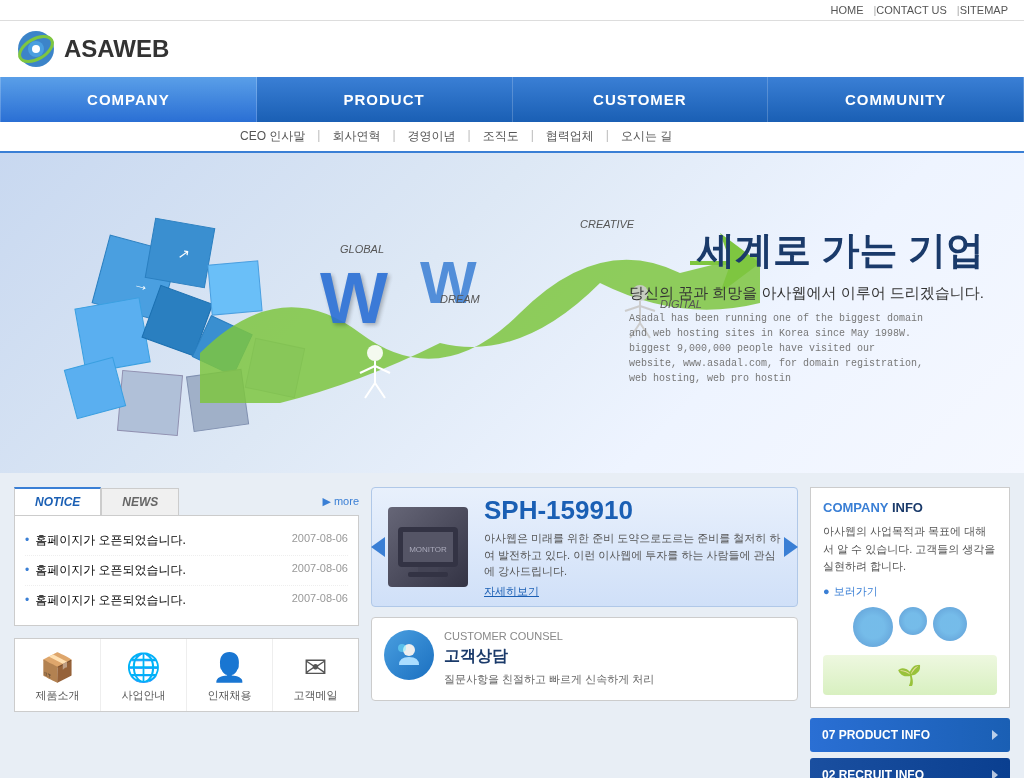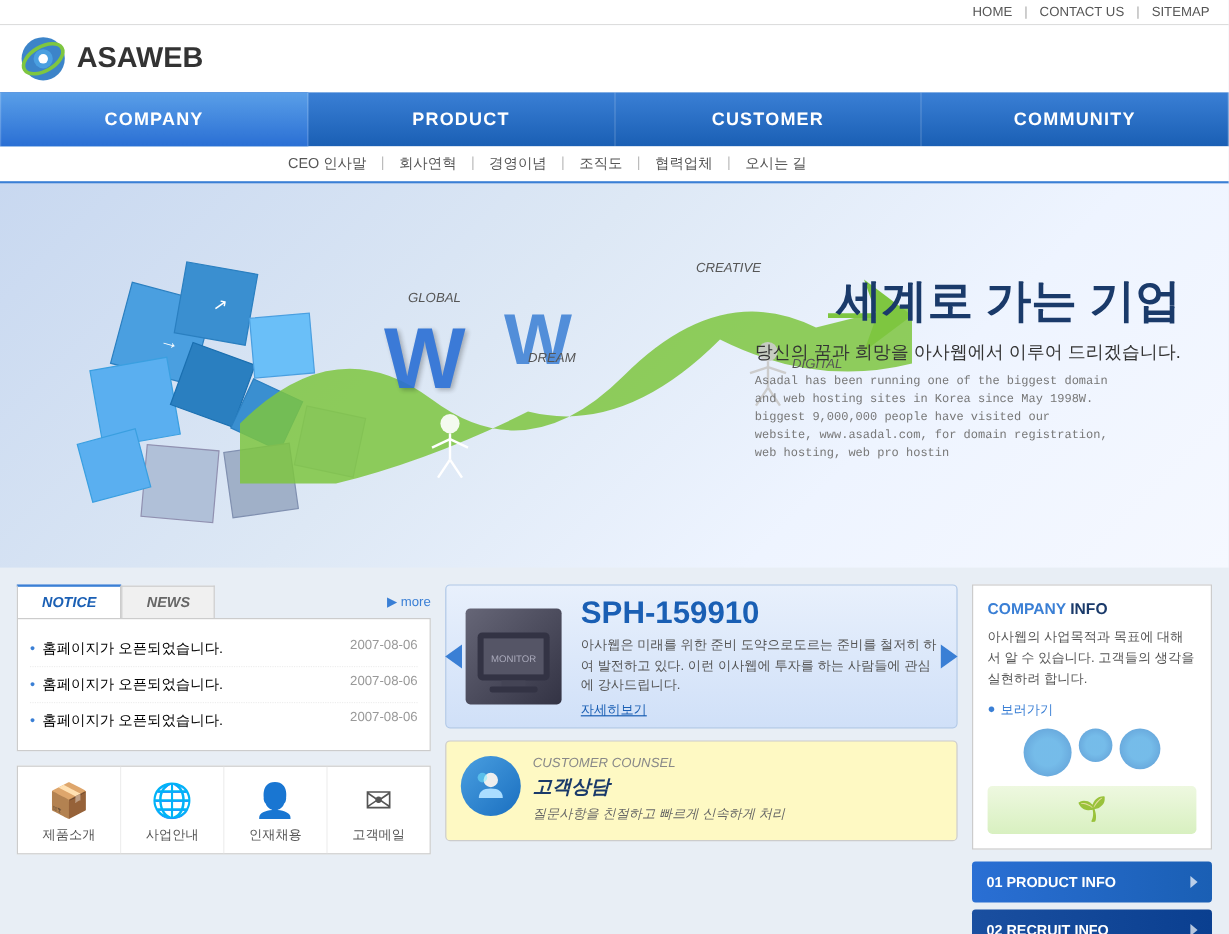--- a/index.html
+++ b/index.html
@@ -9,21 +9,21 @@
     .top-bar {
       background: #fff;
       display: flex;
       justify-content: flex-end;
       align-items: center;
       padding: 4px 16px;
       font-size: 11px;
       color: #555;
       border-bottom: 1px solid #ddd;
     }
-    .top-bar a { color: #555; text-decoration: none; margin-left: 10px; }
+    .top-bar a { color: #555; text-decoration: none; }
     .top-bar .separator { margin-left: 10px; color: #aaa; }
 
     
     .header {
       background: #fff;
       display: flex;
       align-items: center;
       padding: 8px 16px;
     }
     .logo {
@@ -271,28 +271,27 @@
     }
 
     
     .center-bottom {
       display: flex;
       gap: 8px;
       margin-top: 10px;
     }
     .service-box {
       flex: 1;
-      background: #fef9c3;
+      background: #ffffff;
       border: 1px solid #ccc;
       border-radius: 4px;
       padding: 12px;
       display: flex;
       gap: 10px;
       align-items: flex-start;
-      font-style: italic;
     }
     .service-icon {
       width: 50px;
       height: 50px;
       border-radius: 50%;
       background: linear-gradient(135deg, #4a9fe0, #1a6fc0);
       display: flex;
       align-items: center;
       justify-content: center;
       flex-shrink: 0;
@@ -601,21 +600,21 @@
 
       <div class="gear-visual">
         <div class="gear"></div>
         <div class="gear small"></div>
         <div class="gear" style="width:34px;height:34px;"></div>
       </div>
       <div class="plant-visual">🌱</div>
     </div>
 
     <div class="info-btn blue">
-      <span>01  PRODUCT INFO</span>
+      <span>07  PRODUCT INFO</span>
       <span class="arrow-r"></span>
     </div>
     <div class="info-btn dark-blue">
       <span>02  RECRUIT INFO</span>
       <span class="arrow-r"></span>
     </div>
   </div>
 
 </div>
 

